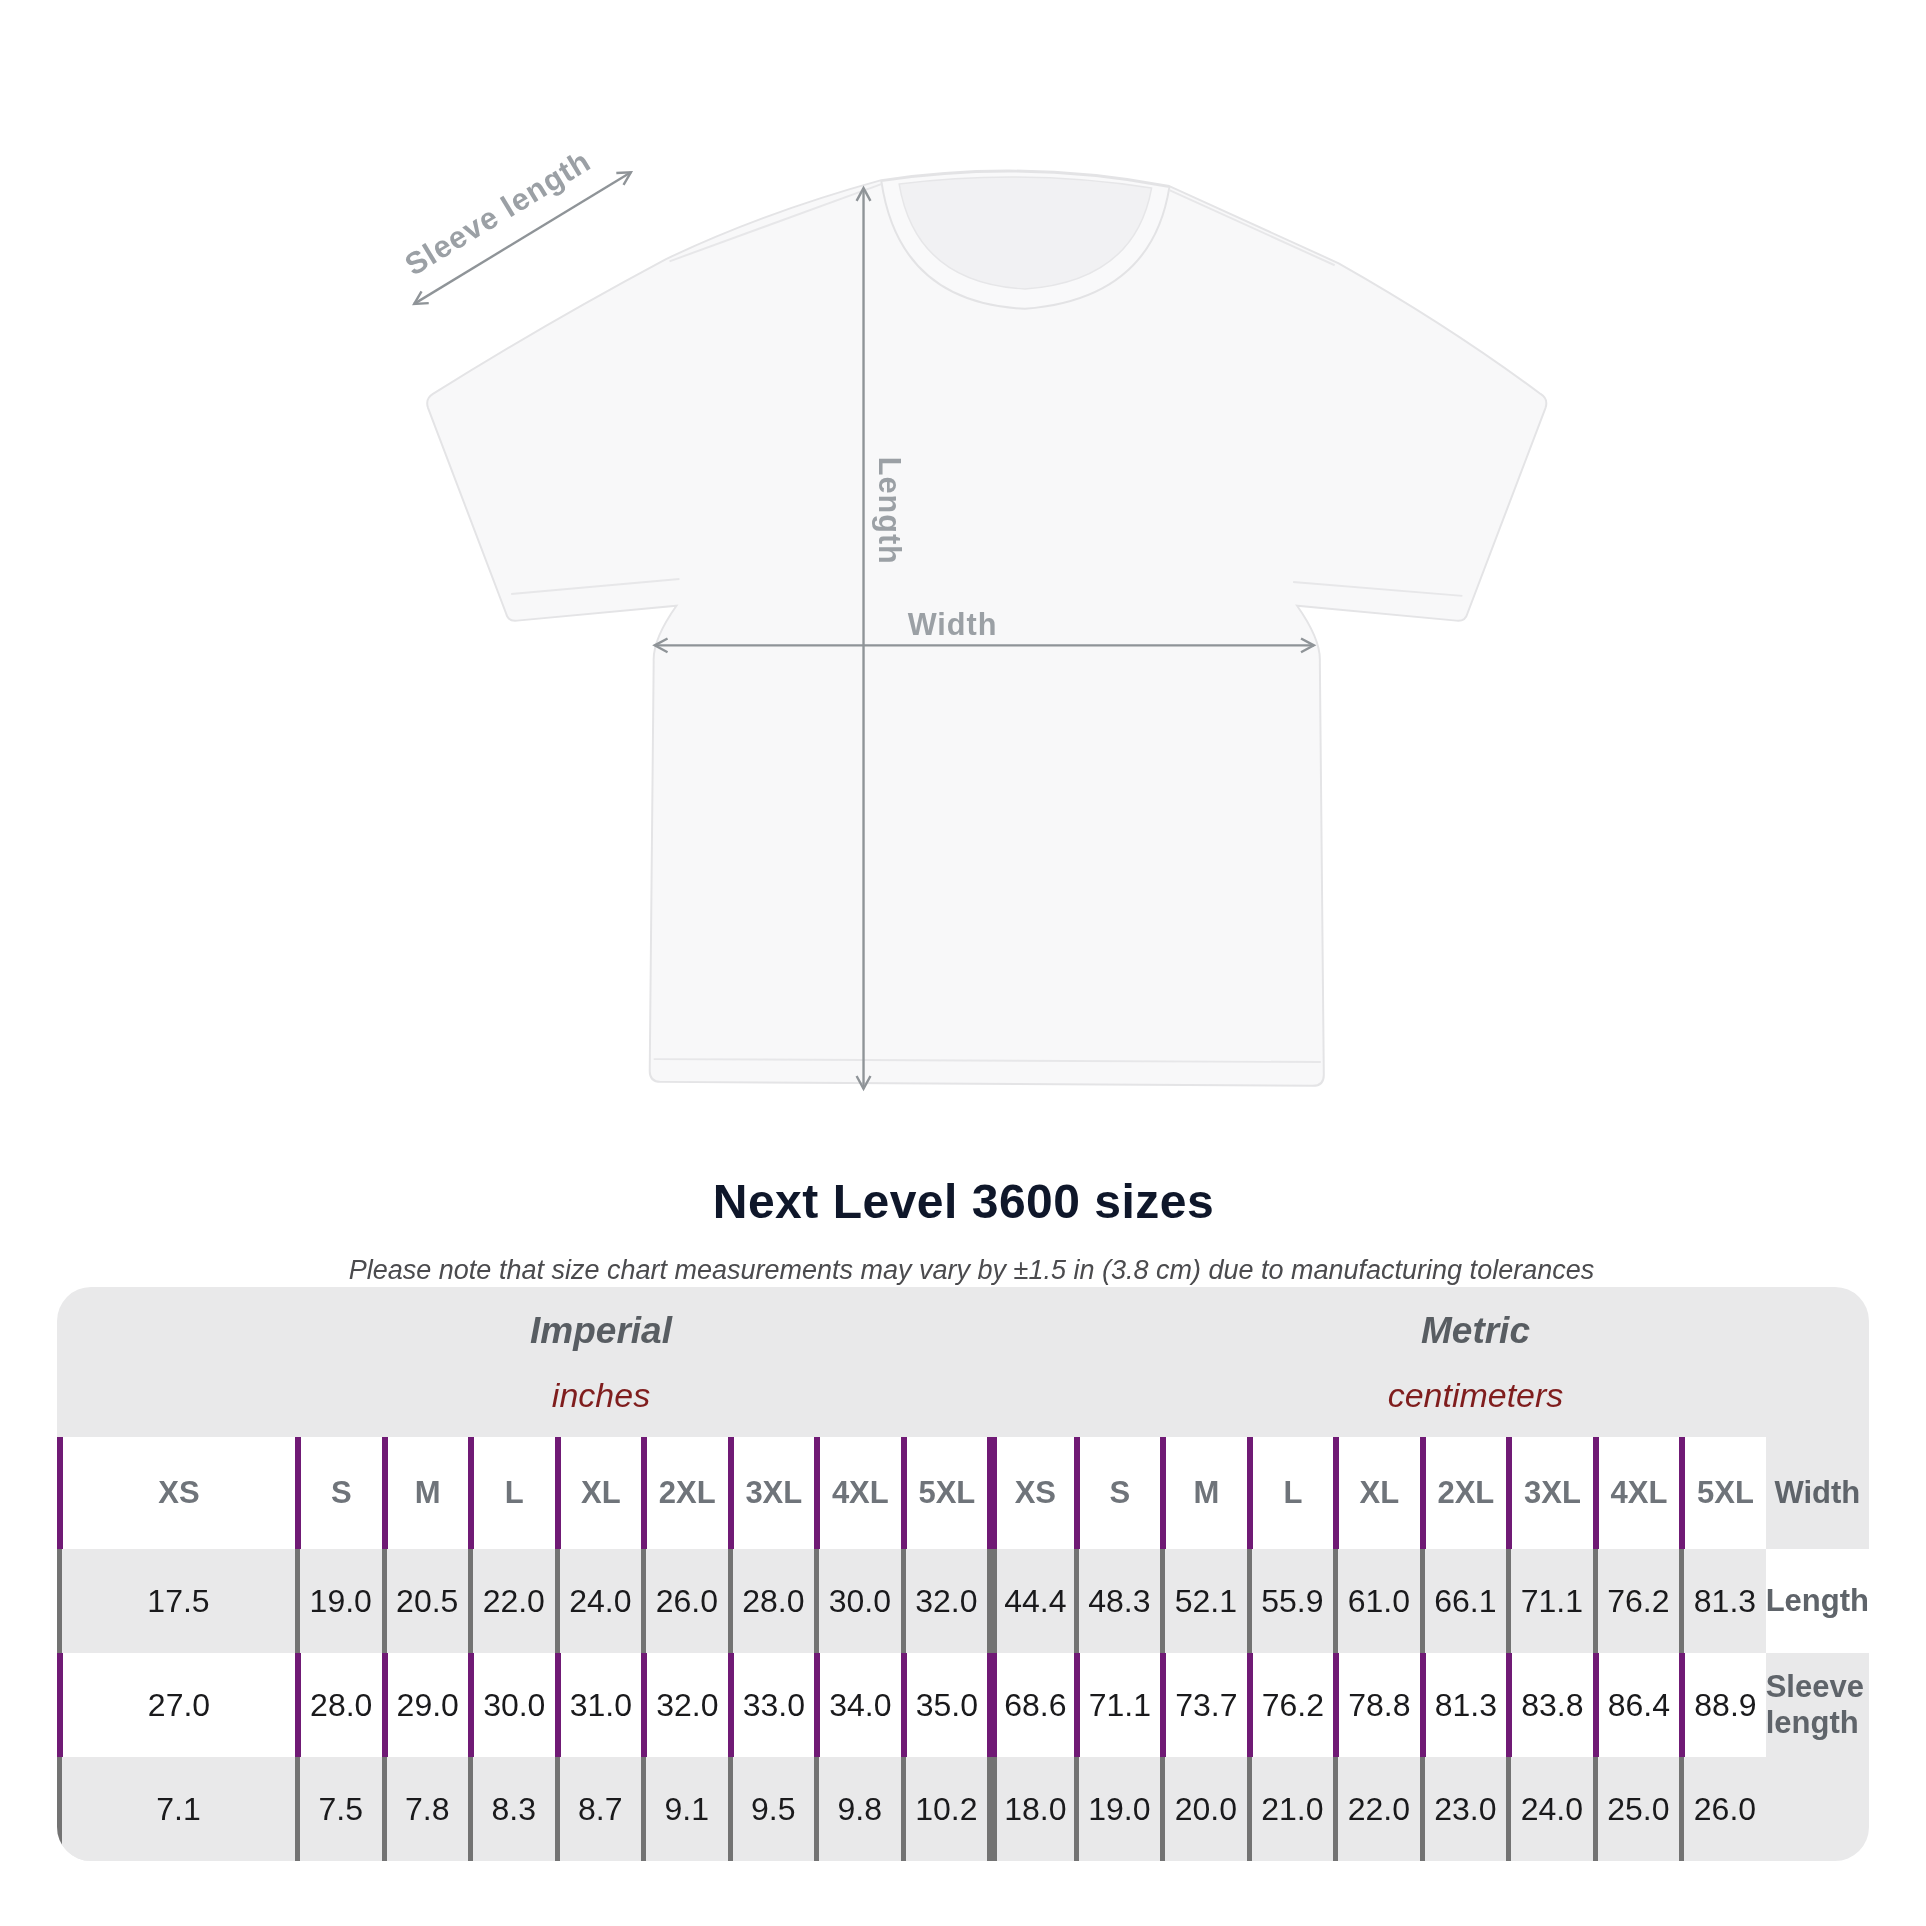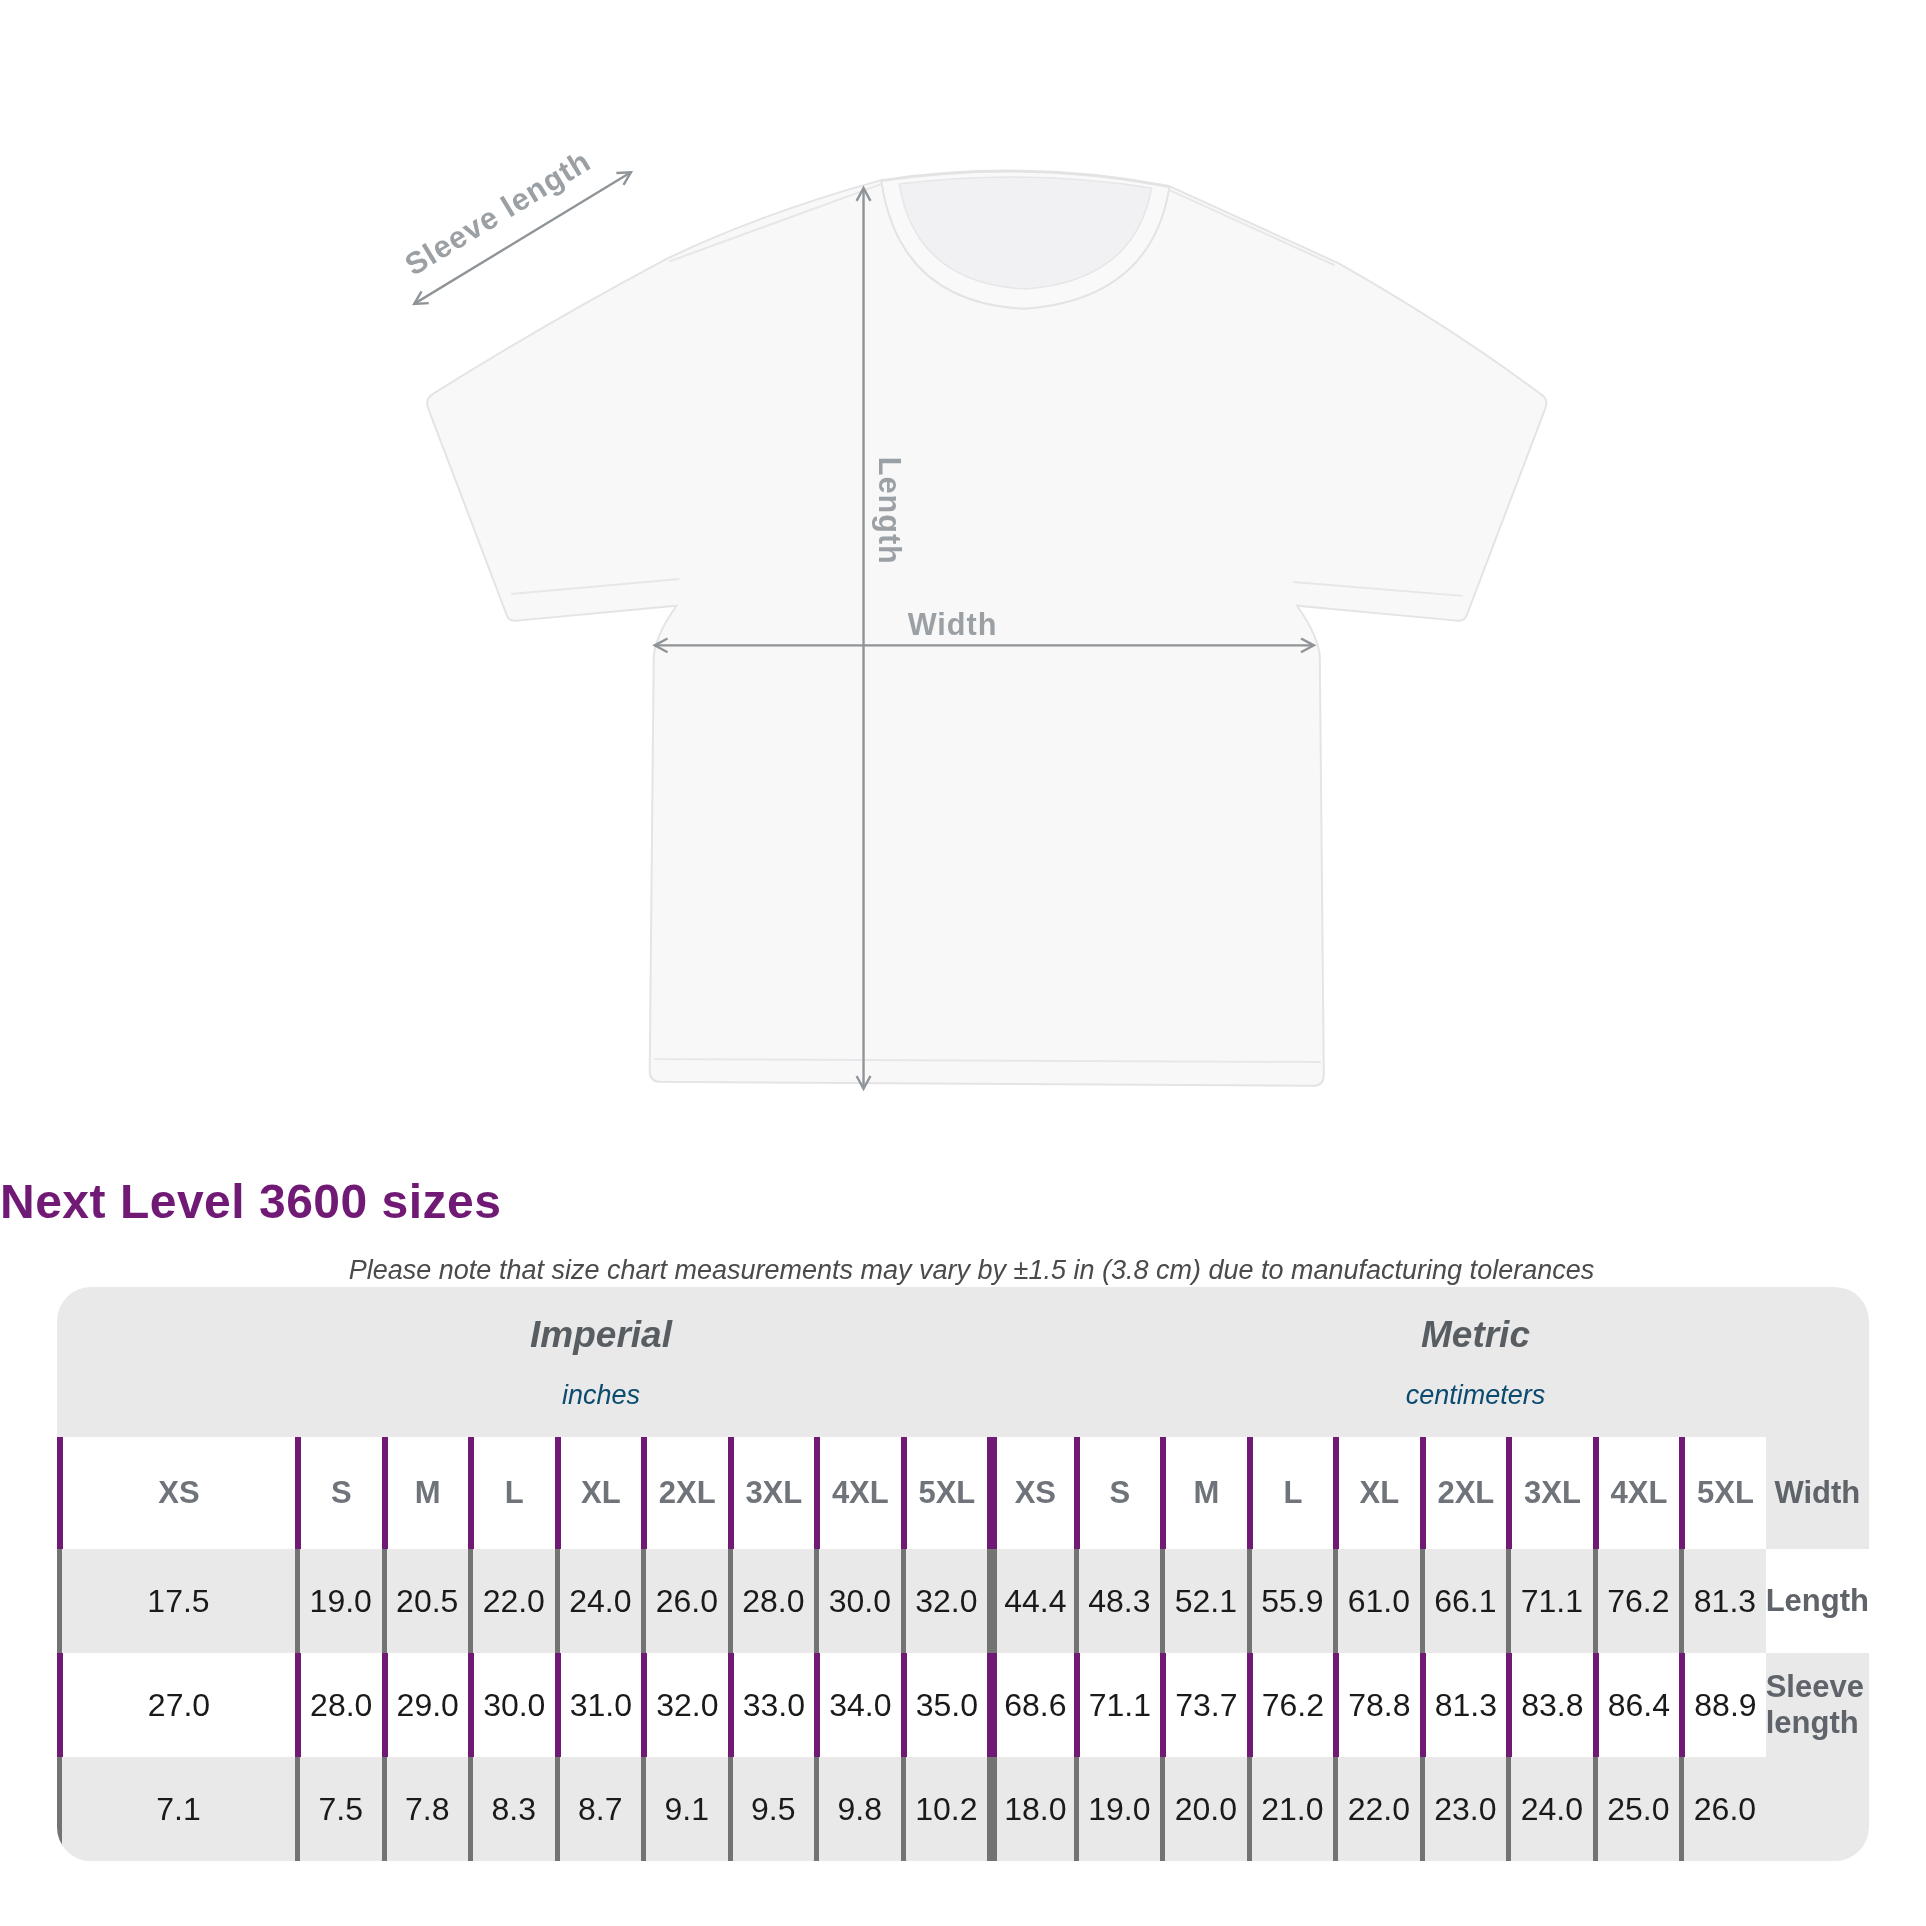--- a/index.html
+++ b/index.html
@@ -8,37 +8,37 @@
     font-family:"Liberation Sans","DejaVu Sans",sans-serif;
   }
   
   .diagram{position:absolute;left:0;top:0;}
   .diagram text{
     font-family:"Liberation Sans","DejaVu Sans",sans-serif;
     font-weight:bold;font-size:31px;fill:#9ba0a5;letter-spacing:1px;
   }
   
   .page-title{
-    position:absolute;top:1174px;left:0;width:100%;
-    font-size:48px;font-weight:bold;color:#701a75;letter-spacing:0.5px;
+    position:absolute;top:1174px;left:0;width:100%;text-align:center;
+    font-size:48px;font-weight:bold;color:#0f172a;letter-spacing:0.5px;
   }
   .page-subtitle{
     position:absolute;top:1255px;left:8px;width:100%;text-align:center;
     font-size:27px;font-style:italic;color:#4b4b4e;
   }
   
   .size-table{
     position:absolute;left:57px;top:1287px;width:1812px;height:574px;
     background:#e9e9ea;border-radius:34px;overflow:hidden;
   }
   .unit-header{display:grid;grid-template-columns:1025px 787px;height:150px;}
   .unit-cell{display:flex;flex-direction:column;align-items:center;justify-content:center;}
   .unit-cell.imperial{padding-left:63px;}
   .unit-title{font-size:37px;font-weight:bold;font-style:italic;color:#585d62;}
-  .unit-sub{font-size:27px;font-style:italic;color:#0c4a6e;margin-top:24px;}
+  .unit-sub{font-size:34px;font-style:italic;color:#7f1d1d;margin-top:24px;}
   .size-grid{
     display:grid;
     grid-template-columns:238px repeat(18,1fr);
     grid-template-rows:112px repeat(3,104px);
   }
   .cell{display:flex;align-items:center;justify-content:center;box-sizing:border-box;}
   .row-white{background:#ffffff;}
   .row-gray{background:#e9e9ea;}
   .row-white{border-left:6px solid #701a75;}
   .row-gray{border-left:5px solid #737373;}

